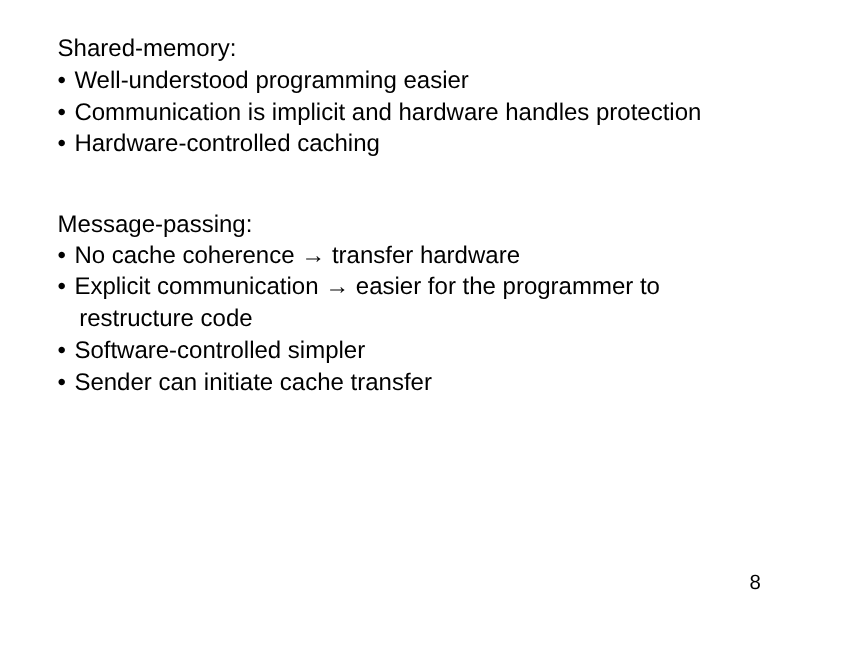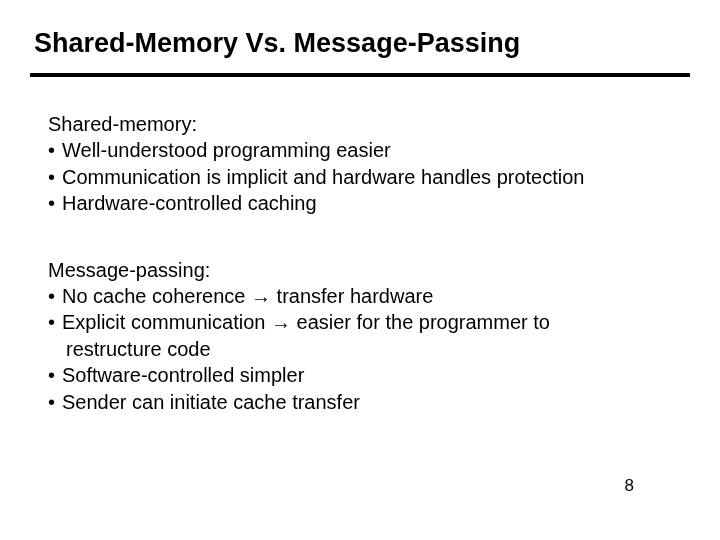--- a/index.html
+++ b/index.html
@@ -15,21 +15,20 @@
   .bullet.cont .dot { visibility: hidden; }
   .bullet.cont .txt { padding-left: 4px; }
   .arrow { font-family: Arial, sans-serif; }
   .pagenum { position: absolute; right: 86px; bottom: 44px; font-size: 17px; color: #000; }
 </style>
 </head>
 <body>
 
 <div class="slide">
 
-  <div class="title">Shared-Memory Vs. Message-Passing</div>
 
   <div class="body">
 
     <div class="section-head">Shared-memory:</div>
     <div class="bullet">
       <span class="dot">•</span>
       <span class="txt">Well-understood programming easier</span>
     </div>
     <div class="bullet">
       <span class="dot">•</span>

